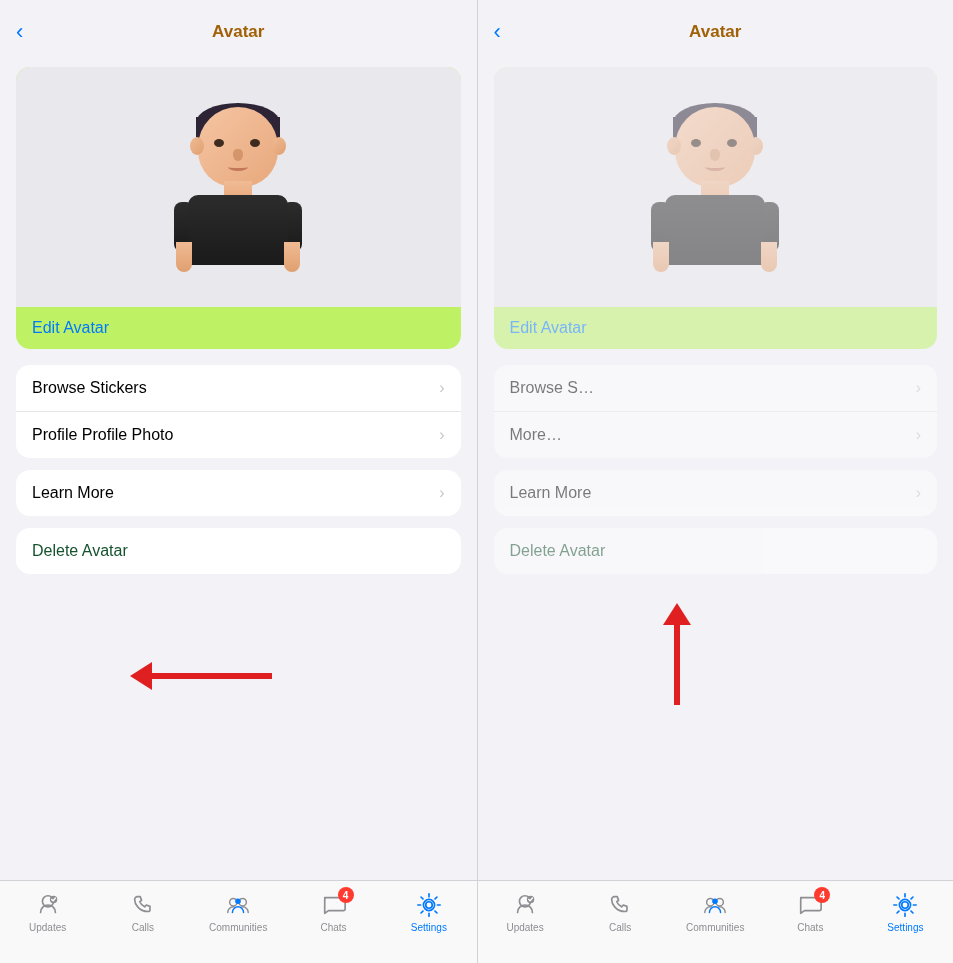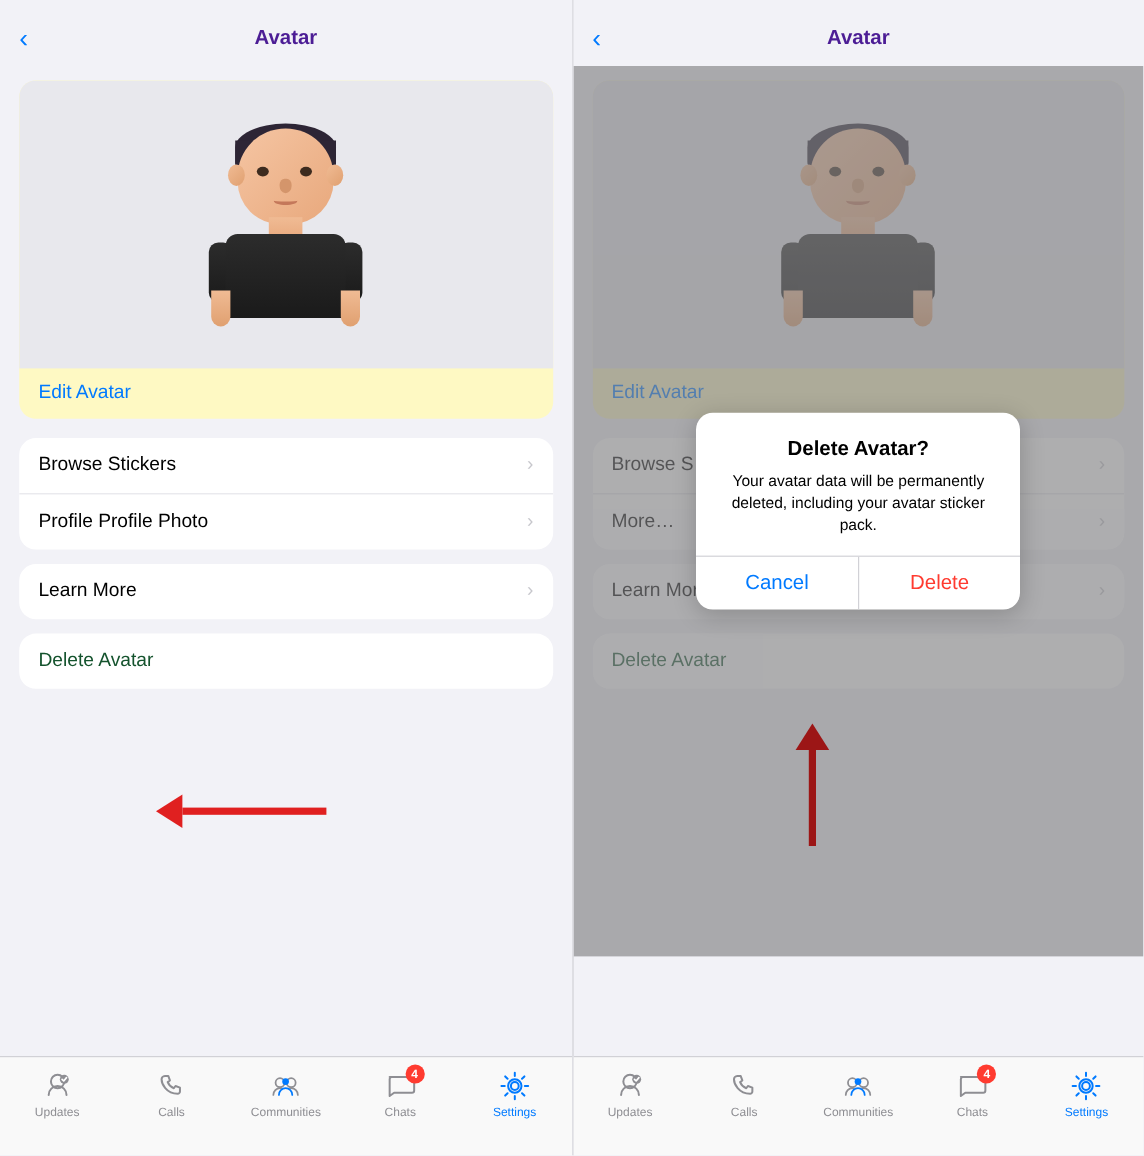--- a/index.html
+++ b/index.html
@@ -44,35 +44,35 @@
       color: #007aff;
       font-size: 22px;
       cursor: pointer;
       display: flex;
       align-items: center;
     }
 
     .header-title {
       font-size: 17px;
       font-weight: 600;
-      color: #4c1d95;
+      color: #a16207;
       text-align: right;
     }
 
     
     .content {
       flex: 1;
       padding: 12px 16px;
       overflow: hidden;
       position: relative;
     }
 
     
     .avatar-card {
-      background: #fef9c3;
+      background: #bef264;
       border-radius: 14px;
       overflow: hidden;
       margin-bottom: 16px;
     }
 
     .avatar-image-area {
       background: #e8e8ed;
       height: 240px;
       display: flex;
       align-items: center;
@@ -626,32 +626,20 @@
         <span class="menu-chevron">›</span>
       </div>
     </div>
 
     <div class="menu-group dimmed">
       <div class="menu-item">
         <span class="menu-item-label red">Delete Avatar</span>
       </div>
     </div>
 
-    <div class="dialog-overlay">
-      <div class="dialog">
-        <div class="dialog-content">
-          <div class="dialog-title">Delete Avatar?</div>
-          <div class="dialog-message">Your avatar data will be permanently deleted, including your avatar sticker pack.</div>
-        </div>
-        <div class="dialog-buttons">
-          <button class="dialog-btn cancel">Cancel</button>
-          <button class="dialog-btn delete">Delete</button>
-        </div>
-      </div>
-    </div>
 
     <div class="arrow-up-container">
       <div class="red-arrow-up">
         <div class="arrow-head-up"></div>
         <div class="arrow-shaft-up"></div>
       </div>
     </div>
   </div>
 
   <div class="tab-bar">

